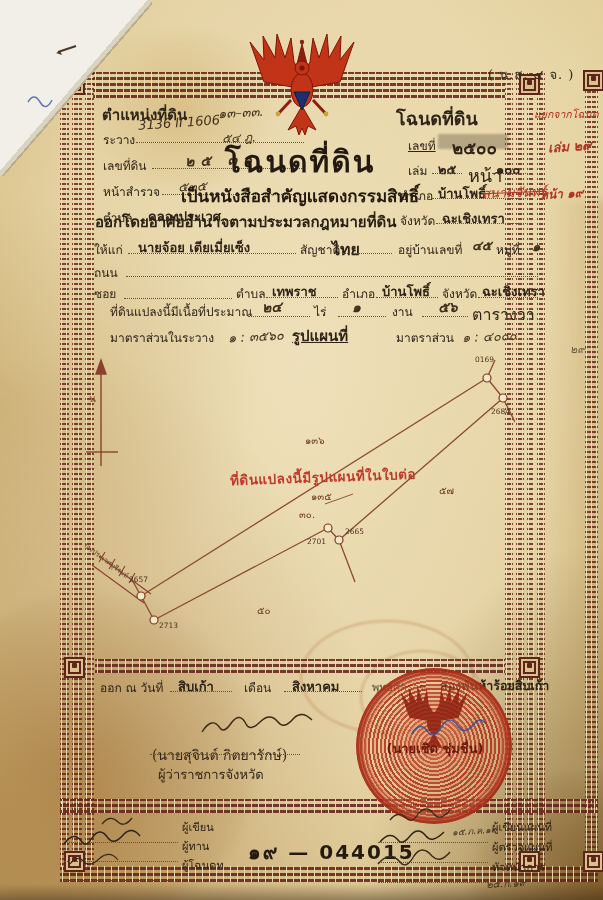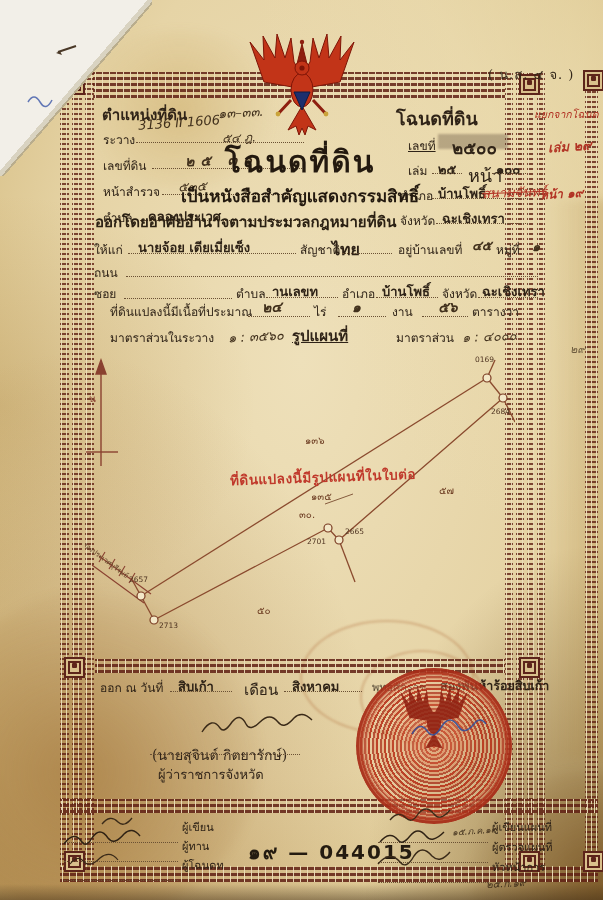--- a/index.html
+++ b/index.html
@@ -159,38 +159,38 @@
   <div class="abs dots" style="left:342px;top:239px;width:50px;"></div>
   <div class="abs lbl" style="left:398px;top:240px;font-size:12px;">อยู่บ้านเลขที่</div>
   <div class="abs hand bold" style="left:472px;top:235px;font-size:13px;">๔๕</div>
   <div class="abs lbl" style="left:496px;top:240px;font-size:12px;">หมู่ที่</div>
   <div class="abs hand bold" style="left:532px;top:236px;font-size:13px;">๑</div>
   <div class="abs lbl" style="left:94px;top:263px;font-size:12px;">ถนน</div>
   <div class="abs dots" style="left:126px;top:262px;width:412px;"></div>
   <div class="abs lbl" style="left:94px;top:284px;font-size:12px;">ซอย</div>
   <div class="abs dots" style="left:124px;top:284px;width:108px;"></div>
   <div class="abs lbl" style="left:236px;top:284px;font-size:12px;">ตำบล</div>
-  <div class="abs lbl bold sans" style="left:272px;top:281px;font-size:13px;">านเลขท</div>
+  <div class="abs lbl bold sans" style="left:272px;top:281px;font-size:13px;">เทพราช</div>
   <div class="abs dots" style="left:266px;top:283px;width:72px;"></div>
   <div class="abs lbl" style="left:342px;top:284px;font-size:12px;">อำเภอ</div>
   <div class="abs lbl bold sans" style="left:382px;top:281px;font-size:13px;">บ้านโพธิ์</div>
   <div class="abs dots" style="left:376px;top:283px;width:62px;"></div>
   <div class="abs lbl" style="left:442px;top:284px;font-size:12px;">จังหวัด</div>
   <div class="abs lbl bold sans" style="left:482px;top:281px;font-size:13px;">ฉะเชิงเทรา</div>
   <div class="abs dots" style="left:478px;top:283px;width:60px;"></div>
   <div class="abs lbl" style="left:110px;top:302px;font-size:12px;">ที่ดินแปลงนี้มีเนื้อที่ประมาณ</div>
   <div class="abs hand bold" style="left:262px;top:296px;font-size:14px;transform:rotate(-3deg);">๒๔</div>
   <div class="abs dots" style="left:248px;top:302px;width:62px;"></div>
   <div class="abs lbl" style="left:314px;top:302px;font-size:12px;">ไร่</div>
   <div class="abs hand bold" style="left:352px;top:296px;font-size:14px;">๑</div>
   <div class="abs dots" style="left:338px;top:302px;width:48px;"></div>
   <div class="abs lbl" style="left:392px;top:302px;font-size:12px;">งาน</div>
   <div class="abs hand bold" style="left:438px;top:296px;font-size:14px;transform:rotate(-2deg);">๕๖</div>
   <div class="abs dots" style="left:422px;top:302px;width:46px;"></div>
-  <div class="abs lbl" style="left:472px;top:302px;font-size:12px;">ตารางวา</div>
+  <div class="abs lbl" style="left:472px;top:302px;font-size:16px;">ตารางวา</div>
 
   <div class="abs lbl" style="left:110px;top:328px;font-size:12px;">มาตราส่วนในระวาง</div>
   <div class="abs hand" style="left:228px;top:326px;font-size:13px;transform:rotate(-3deg);">๑ : ๓๕๖๐</div>
   <div class="abs lbl bold sans" style="left:292px;top:324px;font-size:15px;text-decoration:underline;">รูปแผนที่</div>
   <div class="abs lbl" style="left:396px;top:328px;font-size:12px;">มาตราส่วน</div>
   <div class="abs hand" style="left:462px;top:326px;font-size:13px;transform:rotate(-2deg);">๑ : ๔๐๐๐</div>
   <div class="abs hand" style="left:570px;top:340px;font-size:11px;opacity:.7;">๒๙</div>
 
   <svg class="abs" style="left:85px;top:352px;" width="430" height="308" viewBox="0 0 430 308">
     <g stroke="#8a4130" stroke-width="1.4" fill="none">
@@ -242,21 +242,21 @@
       <text x="354" y="142">๕๗</text>
       <text x="172" y="262">๕๐</text>
     </g>
     <path d="M240,152 L268,142" stroke="#6b3a20" stroke-width=".8" fill="none"></path>
   </svg>
   <div class="abs bold sans" style="left:230px;top:466px;font-size:13.5px;color:#c0392b;transform:rotate(-2deg);letter-spacing:.5px;white-space:nowrap;">ที่ดินแปลงนี้มีรูปแผนที่ในใบต่อ</div>
 
   <div class="abs lbl" style="left:100px;top:678px;font-size:12px;">ออก ณ วันที่</div>
   <div class="abs lbl bold sans" style="left:178px;top:676px;font-size:13px;">สิบเก้า</div>
   <div class="abs dots" style="left:170px;top:677px;width:62px;"></div>
-  <div class="abs lbl" style="left:244px;top:678px;font-size:15px;">เดือน</div>
+  <div class="abs lbl" style="left:244px;top:678px;font-size:12px;">เดือน</div>
   <div class="abs lbl bold sans" style="left:292px;top:676px;font-size:13px;">สิงหาคม</div>
   <div class="abs dots" style="left:284px;top:677px;width:78px;"></div>
   <div class="abs lbl" style="left:372px;top:678px;font-size:11px;opacity:.8;">พุทธศักราช</div>
   <div class="abs lbl bold sans" style="left:440px;top:676px;font-size:12.5px;">สองพันห้าร้อยสิบเก้า</div>
 
   <svg class="abs ni" style="left:196px;top:712px;" width="130" height="28">
     <path d="M6,20 q10,-16 18,-4 q4,6 12,-6 q8,-10 14,2 q4,8 14,-2 q10,-10 18,0 q6,8 16,-4 q8,-8 18,2" stroke="#3a2a18" stroke-width="1.4" fill="none"></path>
   </svg>
   <div class="abs lbl" style="left:158px;top:764px;font-size:13px;color:#33261a;">ผู้ว่าราชการจังหวัด</div>
   <div class="abs lbl" style="left:152px;top:744px;font-size:14px;color:#33261a;">(นายสุจินต์ กิตยารักษ์)</div>
@@ -264,20 +264,21 @@
 
   <div class="abs seal" style="left:356px;top:668px;"></div>
   <svg class="abs ni" style="left:388px;top:684px;opacity:.85;" width="92" height="70" viewBox="0 0 116 108">
     <g fill="#8e1f10">
       <path d="M54,58 L20,52 L6,12 L20,30 L19,6 L31,28 L33,4 L41,28 L47,8 L50,32 L56,42 Z"></path>
       <path d="M62,58 L96,52 L110,12 L96,30 L97,6 L85,28 L83,4 L75,28 L69,8 L66,32 L60,42 Z"></path>
       <ellipse cx="58" cy="60" rx="11" ry="17"></ellipse>
       <path d="M58,76 L44,100 L58,96 L72,100 Z"></path>
     </g>
   </svg>
+  <div class="abs sealtxt" style="left:362px;top:738px;width:146px;font-size:13px;">(นายเชิด ชุ่มชื่น)</div>
   <svg class="abs ni" style="left:408px;top:716px;" width="80" height="26">
     <path d="M4,18 q8,-14 16,-2 q6,8 14,-6 q8,-12 16,0 q6,10 16,-2 q6,-8 12,0" stroke="#2c4f9e" stroke-width="1.6" fill="none" opacity=".85"></path>
   </svg>
 
   <div class="abs dots" style="left:64px;top:828px;width:114px;"></div>
   <div class="abs lbl" style="left:182px;top:818px;font-size:11px;">ผู้เขียน</div>
   <div class="abs dots" style="left:64px;top:847px;width:114px;"></div>
   <div class="abs lbl" style="left:182px;top:837px;font-size:11px;">ผู้ทาน</div>
   <div class="abs dots" style="left:64px;top:866px;width:114px;"></div>
   <div class="abs lbl" style="left:182px;top:856px;font-size:11px;">ผู้โฉนดท</div>

